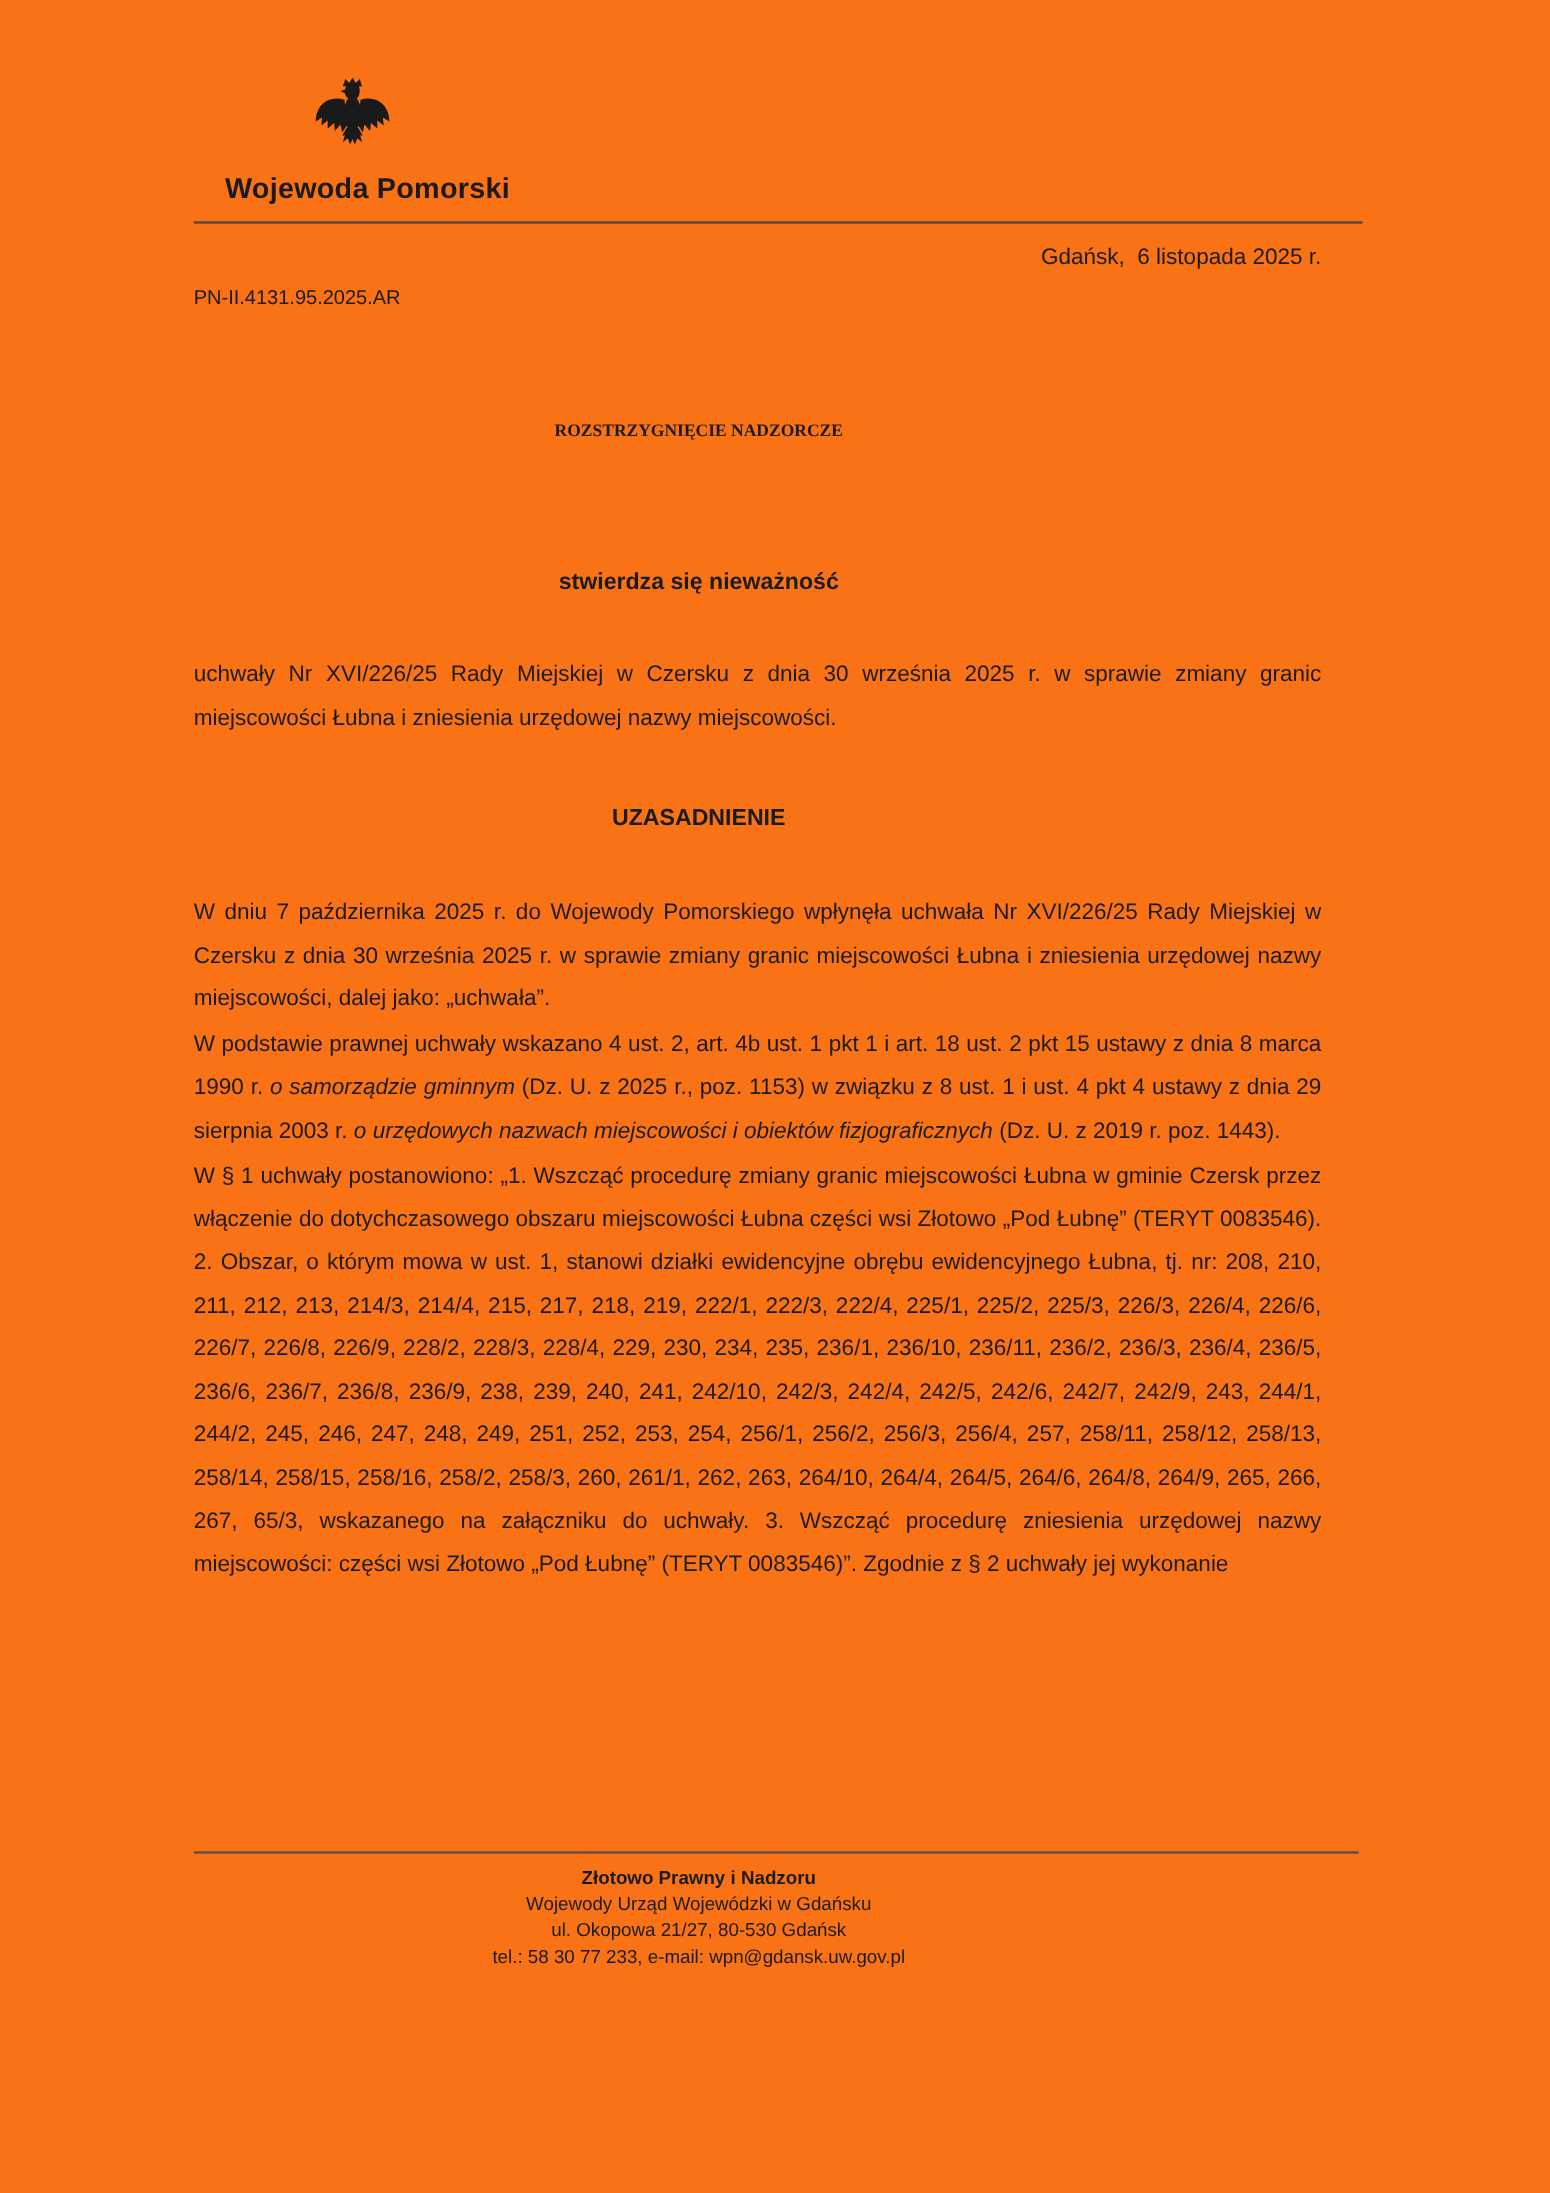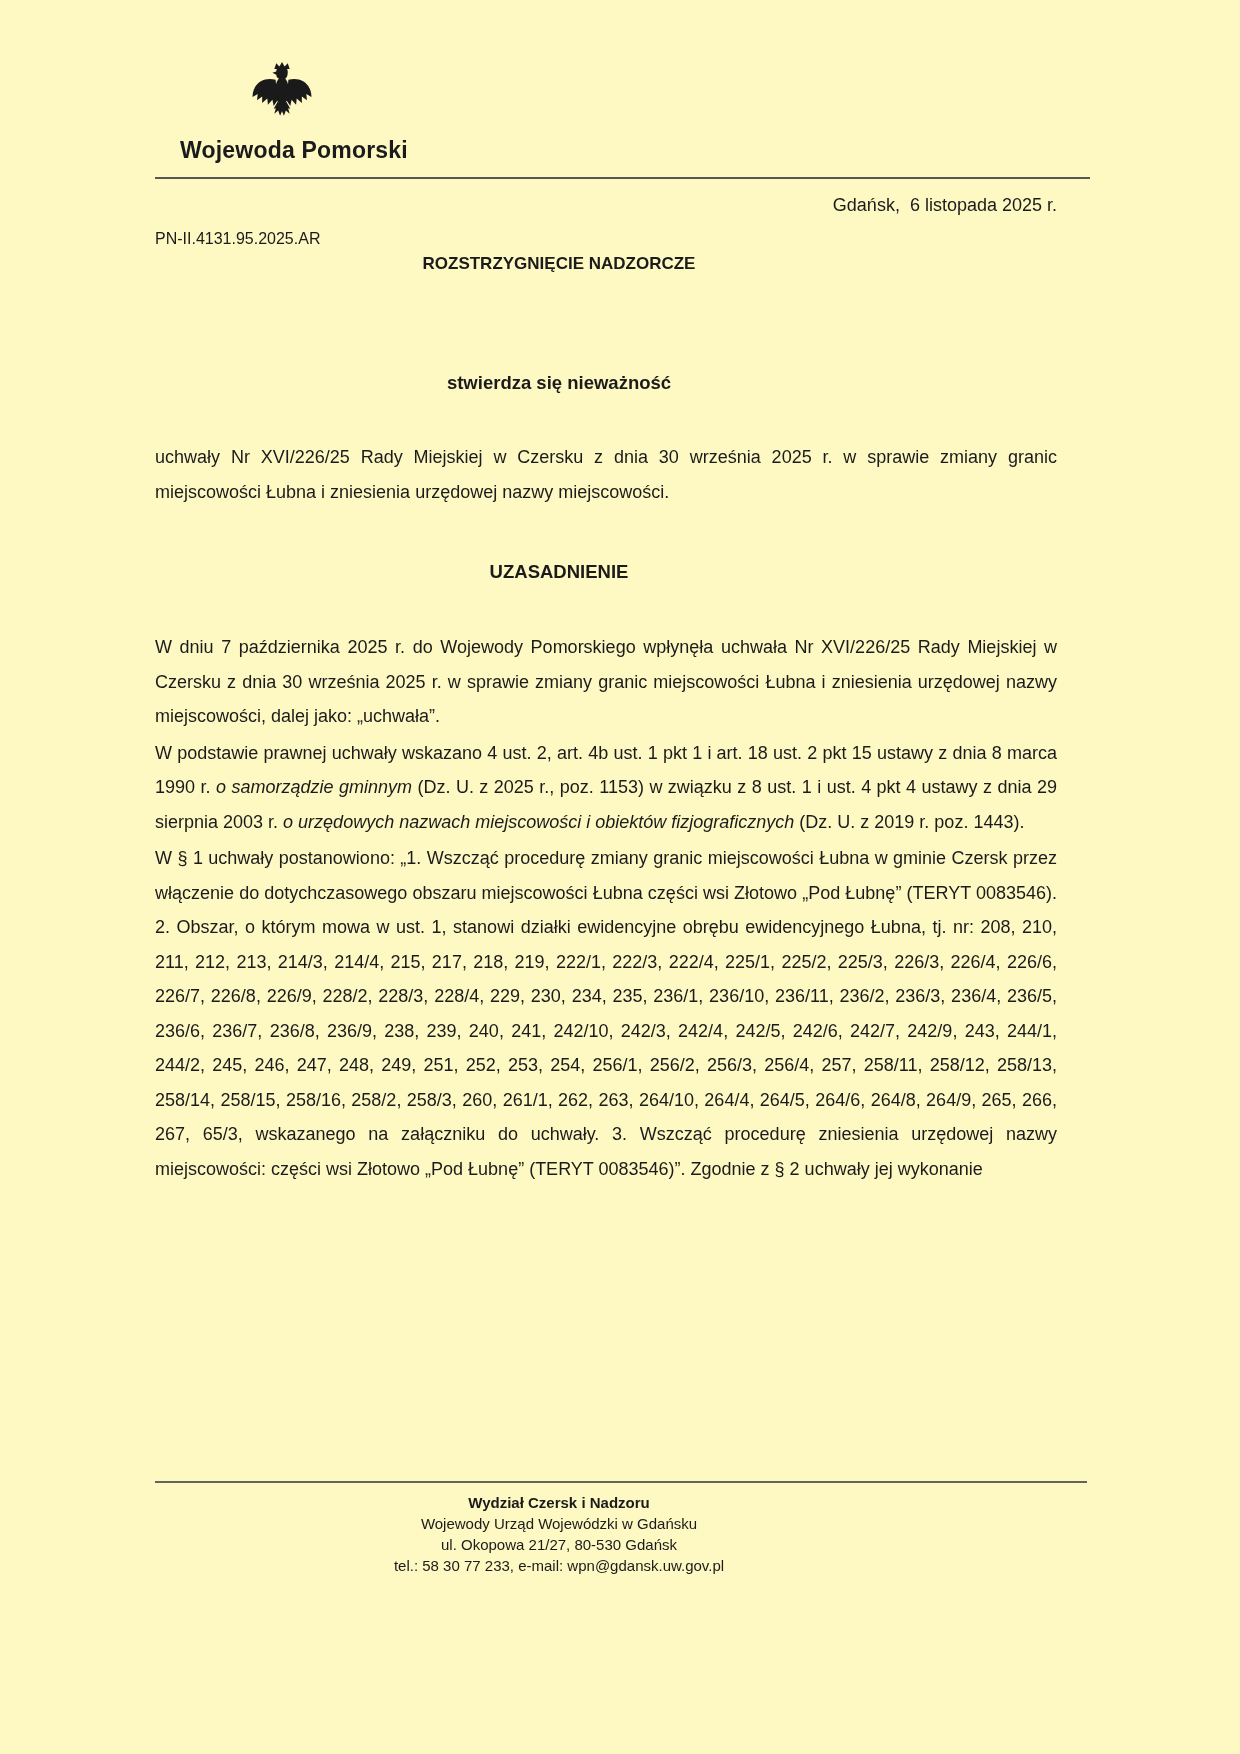--- a/index.html
+++ b/index.html
@@ -2,21 +2,21 @@
 <html lang="pl"><head>
 <meta charset="utf-8">
 <style>
   html,body { margin:0; padding:0; }
   body { background:#e8e8e8; }
   .page {
     position:relative;
     width:1240px;
     height:1754px;
     margin:0 auto;
-    background:#fef9c3;
+    background:#f97316;
     font-family:"Liberation Sans", sans-serif;
     color:#1b1b1b;
     overflow:hidden;
   }
   .content {
     position:absolute;
     left:155px;
     top:0;
     width:902px;
   }
@@ -49,23 +49,25 @@
   .ref-line {
     margin-top:8px;
     font-size:16px;
     line-height:25px;
   }
   .center-col {
     width:808px;
     text-align:center;
   }
   .doc-title {
-    font-size:17px;
+    margin-top:82px;
+    font-size:14px;
     font-weight:bold;
     line-height:25px;
+    font-family:Liberation Serif, serif;
   }
   .para {
     font-size:18px;
     line-height:34.5px;
     text-align:justify;
   }
   .legal-basis { margin-top:40px; }
   .decision-heading {
     margin-top:94px;
     font-size:18.5px;
@@ -142,18 +144,18 @@
 
     <div class="para para-legal"><span>W podstawie prawnej uchwały wskazano 4 ust. 2, art. 4b ust. 1 pkt 1 i art. 18 ust. 2 pkt 15 ustawy z dnia 8 marca 1990 r. </span><span class="it">o samorządzie gminnym</span><span> (Dz. U. z 2025 r., poz. 1153) w związku z 8 ust. 1 i ust. 4 pkt 4 ustawy z dnia 29 sierpnia 2003 r. </span><span class="it">o urzędowych nazwach miejscowości i obiektów fizjograficznych</span><span> (Dz. U. z 2019 r. poz. 1443).</span></div>
 
     <div class="para para-resolution">W § 1 uchwały postanowiono: „1. Wszcząć procedurę zmiany granic miejscowości Łubna w gminie Czersk przez włączenie do dotychczasowego obszaru miejscowości Łubna części wsi Złotowo „Pod Łubnę” (TERYT 0083546). 2. Obszar, o którym mowa w ust. 1, stanowi działki ewidencyjne obrębu ewidencyjnego Łubna, tj. nr: 208, 210, 211, 212, 213, 214/3, 214/4, 215, 217, 218, 219, 222/1, 222/3, 222/4, 225/1, 225/2, 225/3, 226/3, 226/4, 226/6, 226/7, 226/8, 226/9, 228/2, 228/3, 228/4, 229, 230, 234, 235, 236/1, 236/10, 236/11, 236/2, 236/3, 236/4, 236/5, 236/6, 236/7, 236/8, 236/9, 238, 239, 240, 241, 242/10, 242/3, 242/4, 242/5, 242/6, 242/7, 242/9, 243, 244/1, 244/2, 245, 246, 247, 248, 249, 251, 252, 253, 254, 256/1, 256/2, 256/3, 256/4, 257, 258/11, 258/12, 258/13, 258/14, 258/15, 258/16, 258/2, 258/3, 260, 261/1, 262, 263, 264/10, 264/4, 264/5, 264/6, 264/8, 264/9, 265, 266, 267, 65/3, wskazanego na załączniku do uchwały. 3. Wszcząć procedurę zniesienia urzędowej nazwy miejscowości: części wsi Złotowo „Pod Łubnę” (TERYT 0083546)”. Zgodnie z § 2 uchwały jej wykonanie</div>
 
   </div>
 
   <div class="footer-rule"></div>
 
   <div class="footer">
-    <div class="bold">Wydział Czersk i Nadzoru</div>
+    <div class="bold">Złotowo Prawny i Nadzoru</div>
     <div>Wojewody Urząd Wojewódzki w Gdańsku</div>
     <div>ul. Okopowa 21/27, 80-530 Gdańsk</div>
     <div>tel.: 58 30 77 233, e-mail: wpn@gdansk.uw.gov.pl</div>
   </div>
 </div>
 
 </body></html>

